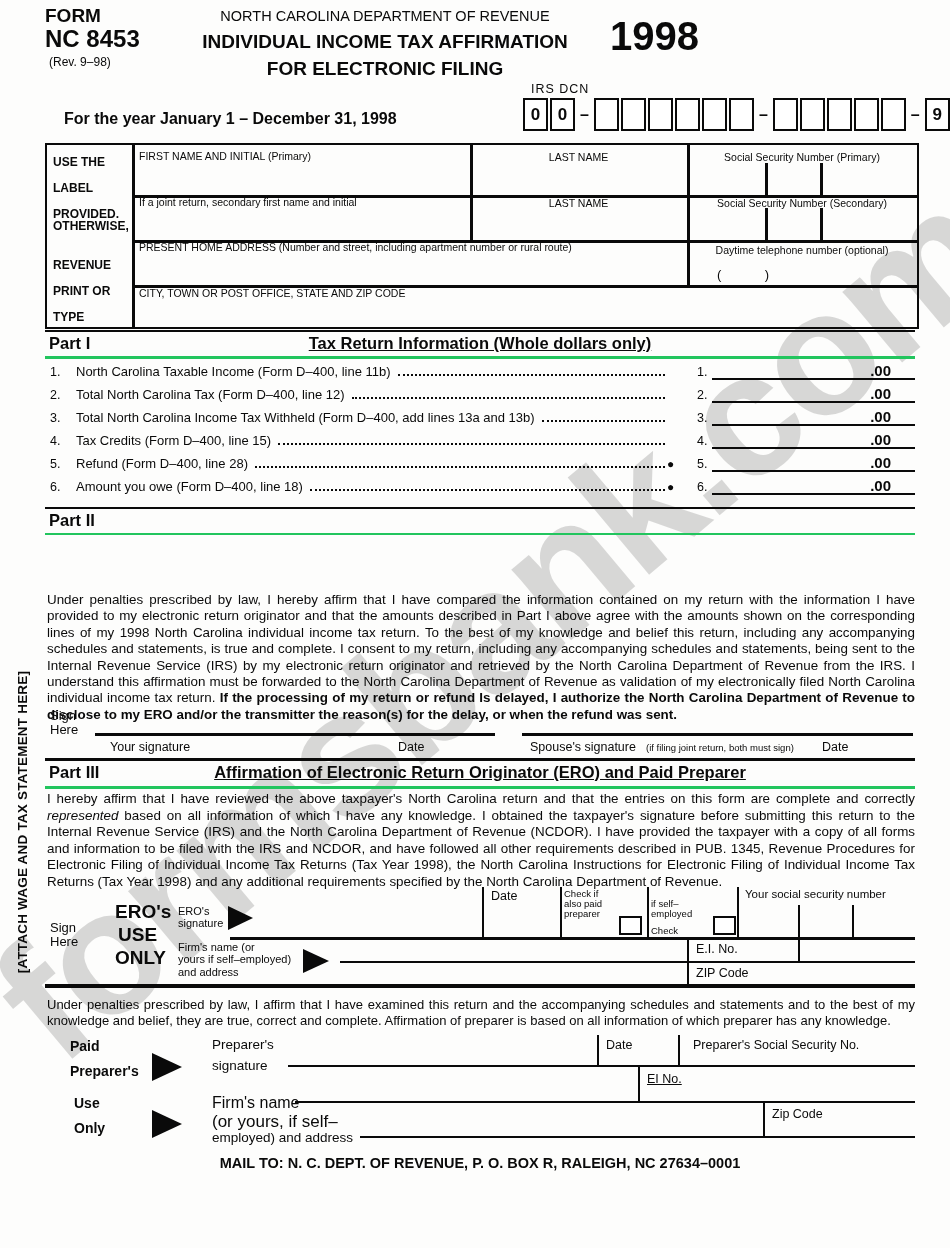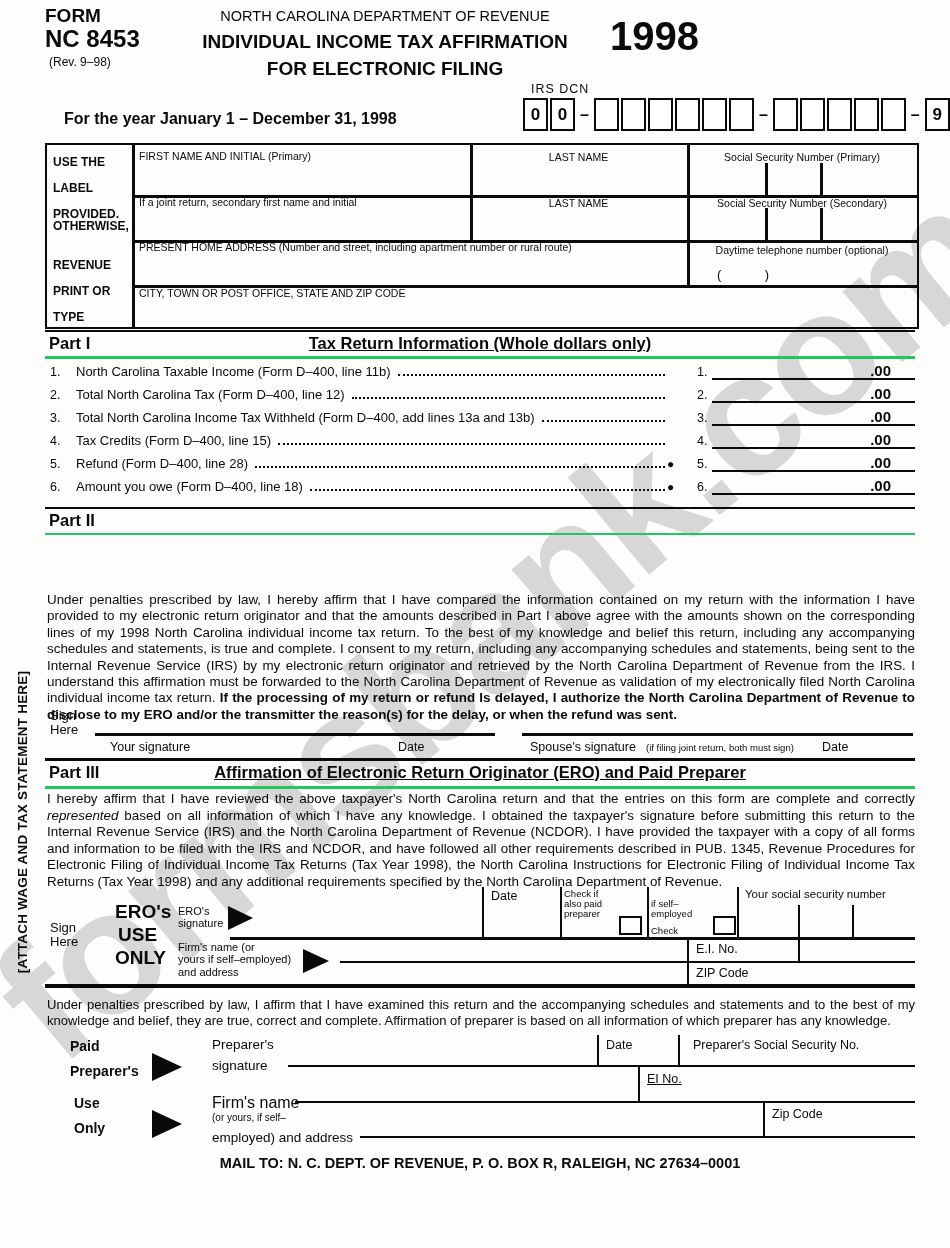--- a/index.html
+++ b/index.html
@@ -261,21 +261,21 @@
     <span class="abs" style="left:212px;top:1058px;font-size:13.5px;">signature</span>
     <div class="vline" style="left:597px;top:1035px;width:2px;height:31px;"></div>
     <div class="vline" style="left:678px;top:1035px;width:2px;height:31px;"></div>
     <span class="slabel" style="left:606px;top:1038px;">Date</span>
     <span class="slabel" style="left:693px;top:1038px;">Preparer's Social Security No.</span>
     <div class="hline" style="left:288px;top:1065px;width:627px;height:2px;"></div>
     <div class="vline" style="left:638px;top:1065px;width:2px;height:37px;"></div>
     <span class="slabel" style="left:647px;top:1072px;text-decoration:underline;">EI No.</span>
     <span class="abs" style="left:212px;top:1094px;font-size:16px;">Firm's name</span>
     <div class="hline" style="left:295px;top:1101px;width:620px;height:2px;"></div>
-    <span class="abs" style="left:212px;top:1112px;font-size:10px;">(or yours, if self–</span>
+    <span class="abs" style="left:212px;top:1112px;font-size:17px;">(or yours, if self–</span>
     <span class="abs" style="left:212px;top:1130px;font-size:13.5px;">employed) and address</span>
     <div class="vline" style="left:763px;top:1101px;width:2px;height:36px;"></div>
     <span class="slabel" style="left:772px;top:1107px;">Zip Code</span>
     <div class="hline" style="left:360px;top:1136px;width:555px;height:2px;"></div>
 
     <div class="abs ctr b" style="left:45px;top:1155px;width:870px;font-size:14.5px;">MAIL TO:  N. C. DEPT. OF REVENUE, P. O. BOX R, RALEIGH, NC  27634–0001</div>
   </div>
 </div>
 
 </body></html>

